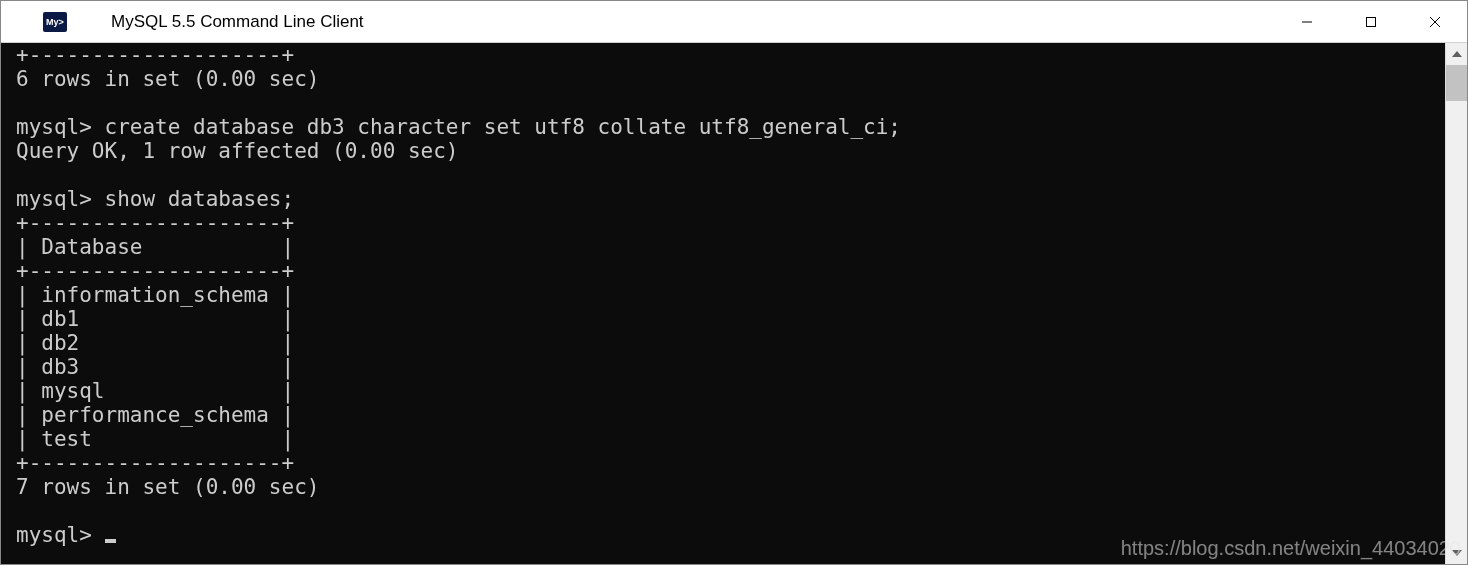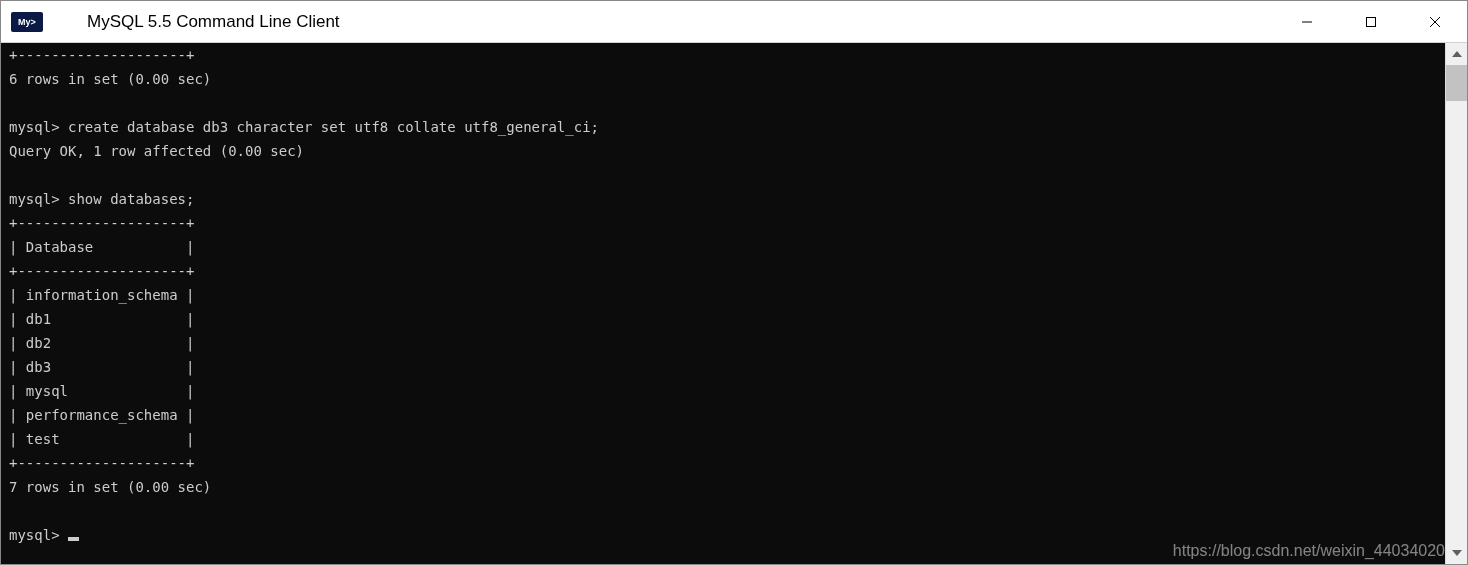--- a/index.html
+++ b/index.html
@@ -22,31 +22,32 @@
     .titlebar {
       height: 42px;
       background: #ffffff;
       display: flex;
       align-items: center;
       padding: 0 0 0 10px;
       border-bottom: 1px solid #d0d0d0;
       user-select: none;
     }
     .app-icon {
-      width: 32px;
+      width: 24px;
       height: 20px;
       background: #0a1a44;
       display: flex;
       align-items: center;
       justify-content: center;
       font-size: 9px;
       color: #fff;
       font-weight: bold;
       margin-right: 10px;
       border-radius: 2px;
+      margin-left: 32px;
     }
     .title-text {
       font-size: 17px;
       color: #000;
       flex: 1;
       margin-left: 34px;
     }
     .window-controls {
       display: flex;
       height: 100%;
@@ -67,24 +68,24 @@
       flex: 1;
       display: flex;
       background: #000;
       position: relative;
     }
     .terminal {
       flex: 1;
       background: #0c0c0c;
       color: #cccccc;
       font-family: "NSimSun", "SimSun", "Consolas", monospace;
-      font-size: 14px;
+      font-size: 21px;
       line-height: 24px;
       white-space: pre;
-      padding: 0 8px;
+      padding: 0 15px;
       overflow: hidden;
     }
     .scrollbar {
       width: 22px;
       background: #f0f0f0;
       display: flex;
       flex-direction: column;
       border-left: 1px solid #ddd;
     }
     .scroll-arrow {
@@ -114,25 +115,25 @@
     .cursor-block {
       display: inline-block;
       width: 11px;
       height: 4px;
       background: #cccccc;
       vertical-align: baseline;
       margin-bottom: -1px;
     }
     .watermark {
       position: absolute;
-      right: 22px;
+      right: 6px;
       bottom: 4px;
       color: rgba(230,230,230,0.55);
       font-family: Arial, sans-serif;
-      font-size: 16px;
+      font-size: 20px;
       pointer-events: none;
     }
   </style>
 </head>
 <body>
 
 <div class="window">
   <div class="titlebar">
     <div class="app-icon">My&gt;</div>
     <div class="title-text">MySQL 5.5 Command Line Client</div>

